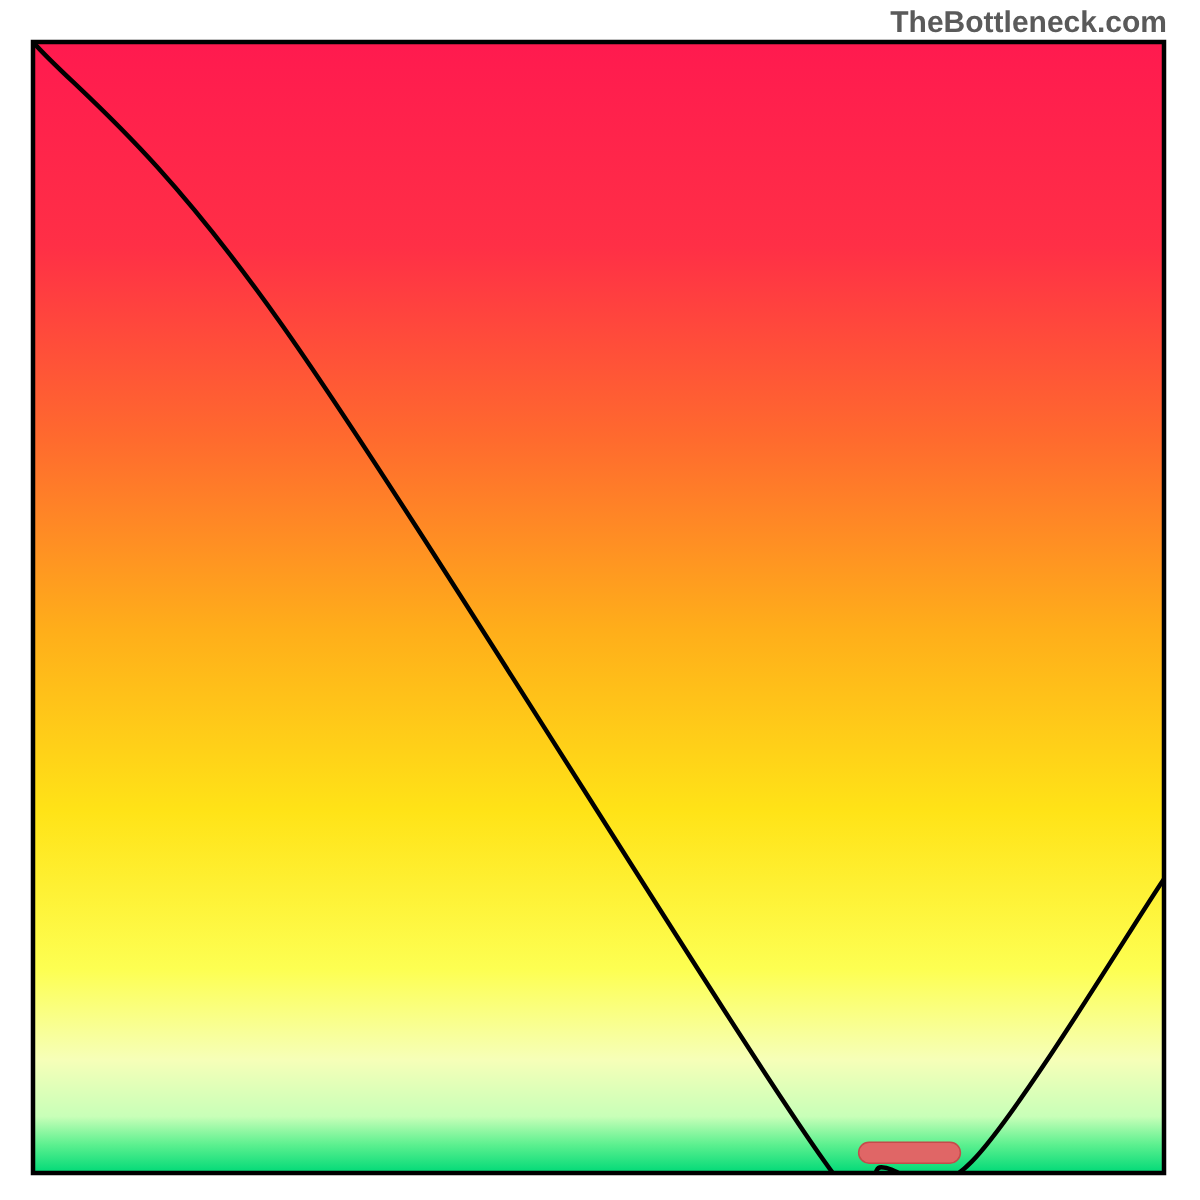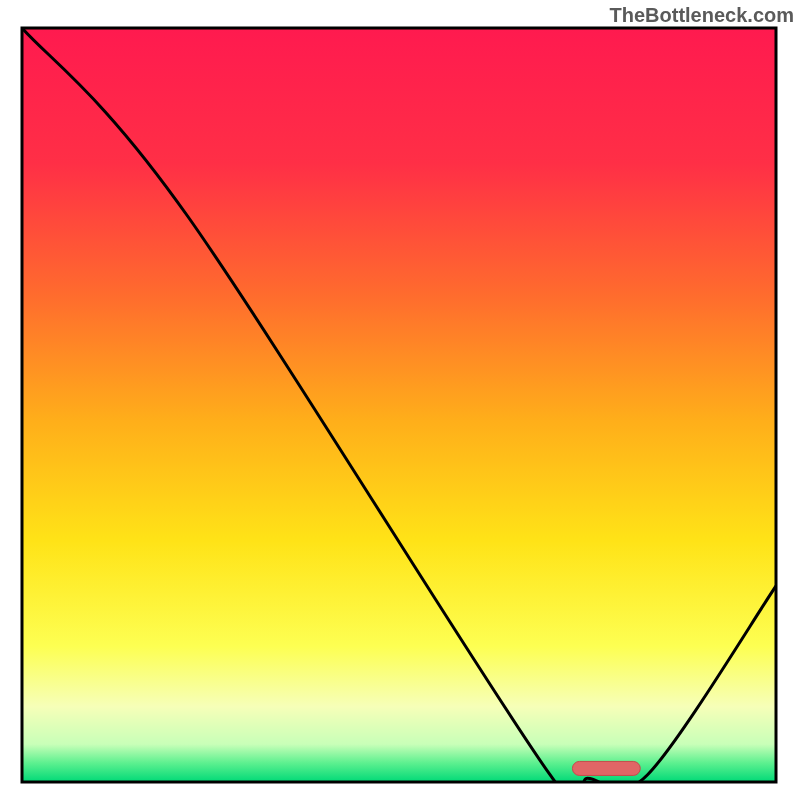--- a/index.html
+++ b/index.html
@@ -12,21 +12,21 @@
     font-family: -apple-system, BlinkMacSystemFont, "Segoe UI", Arial, sans-serif;
   }
   .chart-container {
     position: relative;
     width: 800px;
     height: 800px;
   }
   .attribution {
     position: absolute;
     top: 4px;
-    right: 6px;
+    right: 22px;
     font-size: 20px;
     font-weight: 600;
     color: #5a5a5a;
     z-index: 10;
   }
   svg.plot {
     position: absolute;
     top: 0;
     left: 0;
     width: 800px;

